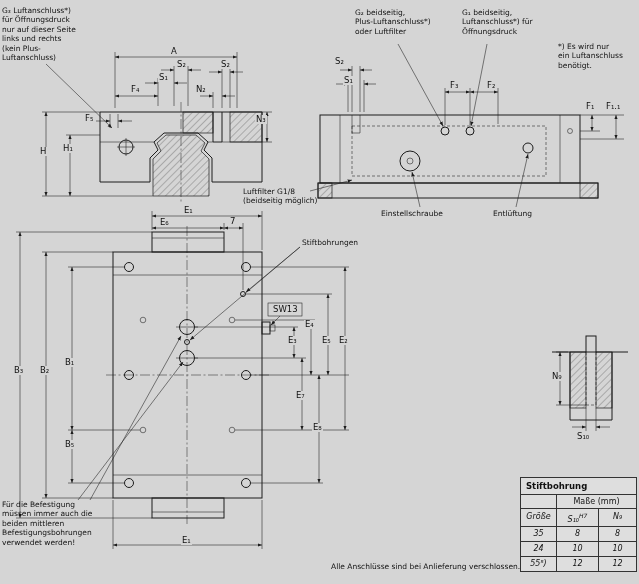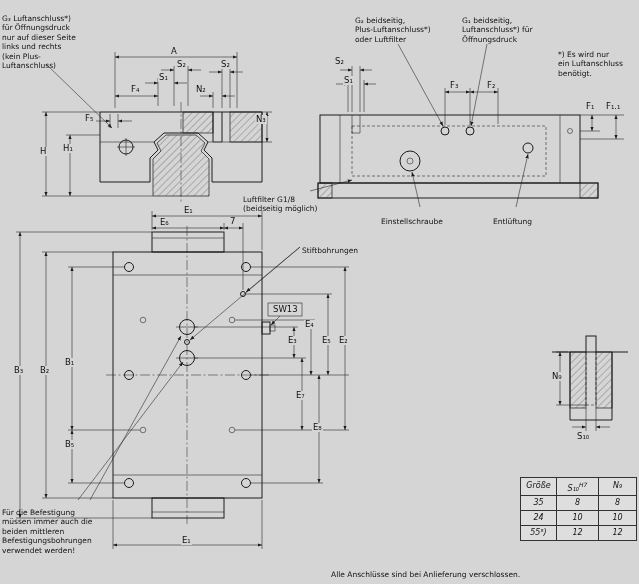--- a/index.html
+++ b/index.html
@@ -11,21 +11,21 @@
   
   .o   { stroke:#1c1c1c; stroke-width:1;   fill:none; }
   .t   { stroke:#1c1c1c; stroke-width:0.55; fill:none; }
   .d   { stroke:#1c1c1c; stroke-width:0.55; fill:none; marker-start:url(#arr); marker-end:url(#arr); }
   .de  { stroke:#1c1c1c; stroke-width:0.55; fill:none; marker-end:url(#arr); }
   .cl  { stroke:#1c1c1c; stroke-width:0.5; fill:none; stroke-dasharray:10 2.5 2 2.5; }
   .hid { stroke-dasharray:3 2; }
   .h   { fill:url(#hatch); stroke:#1c1c1c; stroke-width:0.7; }
 
   
-  .note { position:absolute; font-size:7.5px; line-height:1.25; white-space:pre-line;margin-top:8px; }
+  .note { position:absolute; font-size:7.5px; line-height:1.25; white-space:pre-line; }
   .dim  { position:absolute; font-size:8.5px; line-height:1.1; background:#d5d5d5; padding:0 1px; }
 
   
   .stift-table { position:absolute; left:520px; top:477px; width:117px; background:#dedede;
                  border:1px solid #333; font-size:8px; }
   .t-title { font-weight:bold; font-size:8.5px; padding:3px 5px; border-bottom:1px solid #333; }
   .t-unitrow { display:flex; border-bottom:1px solid #333; }
   .t-unitrow .sp { width:36px; border-right:1px solid #333; }
   .t-unitrow .u  { flex:1; text-align:center; padding:2px 0; }
   .t-row { display:flex; border-bottom:1px solid #333;font-style:italic; }
@@ -298,20 +298,25 @@
   <div class="dim" style="left:321px;top:336px">E₅</div>
   <div class="dim" style="left:338px;top:336px">E₂</div>
   <div class="dim" style="left:295px;top:391px">E₇</div>
   <div class="dim" style="left:312px;top:423px">E₈</div>
   <div class="dim" style="left:181px;top:536px">E₁</div>
 
   <div class="dim" style="left:551px;top:372px">N₉</div>
   <div class="dim" style="left:576px;top:432px">S₁₀</div>
 
   <div class="stift-table">
+    <div class="t-title">Stiftbohrung</div>
+    <div class="t-unitrow">
+      <span class="sp"></span>
+      <span class="u">Maße (mm)</span>
+    </div>
     <div class="t-row">
       <span class="c1">Größe</span>
       <span class="c2"><span>S₁₀</span><sup>H7</sup></span>
       <span class="c3">N₉</span>
     </div>
     <div class="t-row">
       <span class="c1">35</span>
       <span class="c2">8</span>
       <span class="c3">8</span>
     </div>

